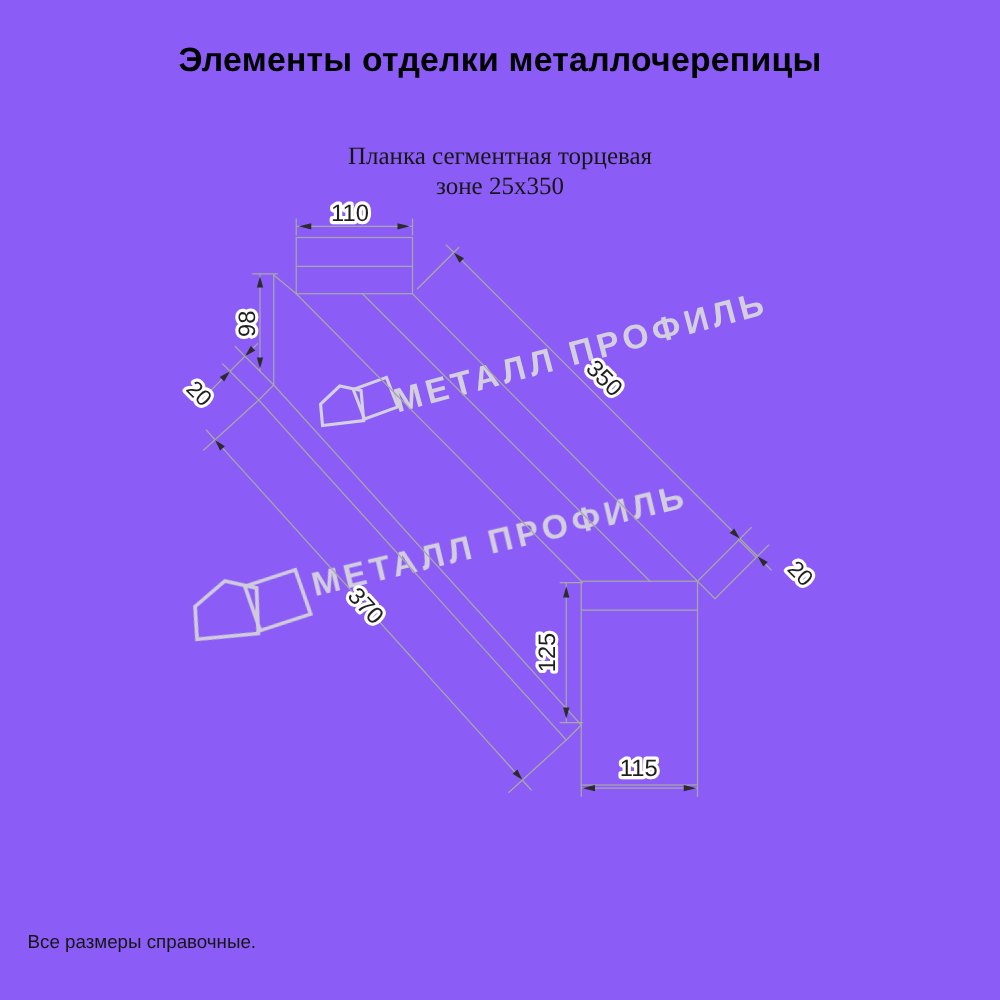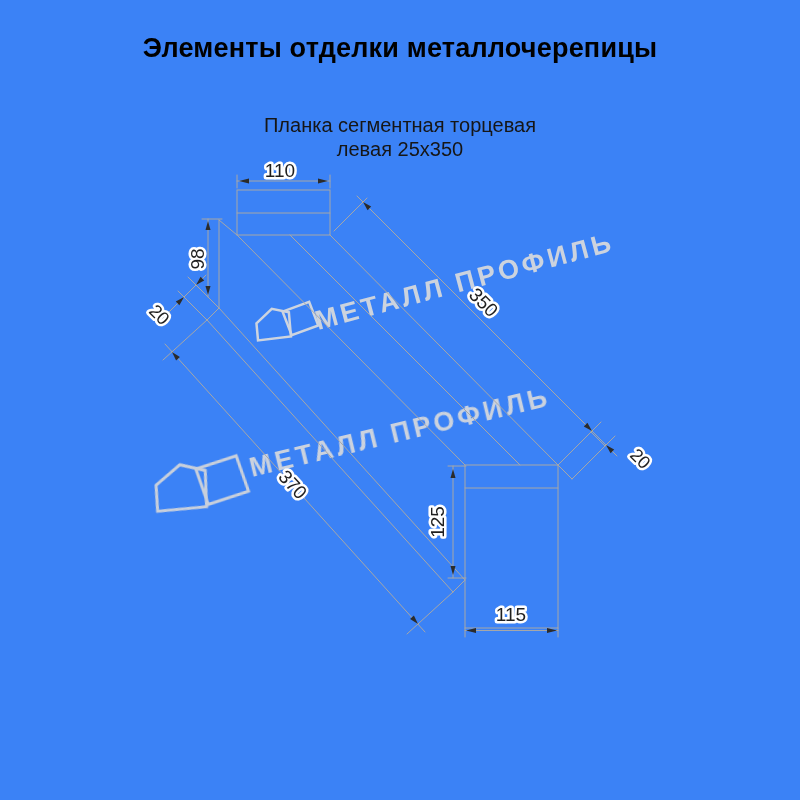--- a/index.html
+++ b/index.html
@@ -1,26 +1,26 @@
 <!DOCTYPE html>
 <html><head>
 <meta charset="utf-8">
 <style>
   html,body{margin:0;padding:0;background:#ffffff;}
   .canvas{
-    position:relative;width:800px;height:800px;background:#3b82f6;overflow:hidden;
+    position:relative;width:800px;height:800px;background:#8b5cf6;overflow:hidden;
     font-family:"Liberation Sans", sans-serif;
   }
   .title{
     position:absolute;top:33px;left:0;width:800px;text-align:center;
     font-size:27px;font-weight:bold;color:#000;letter-spacing:0.2px;
   }
   .subtitle{
     position:absolute;top:113px;left:0;width:800px;text-align:center;
-    font-size:20px;line-height:24px;color:#161616;
+    font-size:20px;line-height:24px;color:#161616;font-family:Liberation Serif, serif;
   }
   .footer{
     position:absolute;left:22px;top:742px;width:740px;
     font-size:15px;line-height:23px;color:#161616;text-align:left;
   }
   svg.drawing{position:absolute;left:0;top:0;}
   .dimtext{
     font-family:"Liberation Sans", sans-serif;
     font-size:19px;
     paint-order:stroke;stroke:#ffffff;stroke-width:5px;stroke-linejoin:round;
@@ -33,21 +33,21 @@
 </style>
 </head>
 <body>
 
 <div class="canvas">
 
   <div class="title">Элементы отделки металлочерепицы</div>
 
   <div class="subtitle">
     <div>Планка сегментная торцевая</div>
-    <div>левая 25x350</div>
+    <div>зоне 25x350</div>
   </div>
 
   <svg class="drawing" width="800" height="800" viewBox="0 0 800 800">
 
     <g opacity="0.9">
       <g transform="translate(252,312) rotate(-12)" fill="none" stroke="#dddddd" stroke-width="2.5">
         <path d="M2,12 L20,1 L36,8 L33,32 L0,29 Z"></path>
         <path d="M30,6 L58,2 L62,27 L34,31 Z"></path>
       </g>
       <text class="wm-text" x="0" y="0" transform="translate(318,330) rotate(-15)" font-size="27" fill="#dcdcdc">МЕТАЛЛ ПРОФИЛЬ</text>
@@ -139,15 +139,16 @@
       <text class="dimtext small" x="155" y="319" text-anchor="middle" transform="rotate(45 155 319)">20</text>
       <text class="dimtext" x="479" y="307" text-anchor="middle" transform="rotate(45 479 307)">350</text>
       <text class="dimtext small" x="636" y="463" text-anchor="middle" transform="rotate(45 636 463)">20</text>
       <text class="dimtext" x="288" y="489" text-anchor="middle" transform="rotate(47 288 489)">370</text>
       <text class="dimtext" x="444" y="522" text-anchor="middle" transform="rotate(-90 444 522)">125</text>
       <text class="dimtext" x="511" y="621" text-anchor="middle">115</text>
     </g>
   </svg>
 
   <div class="footer">
+    <div>Все размеры справочные.</div>
   </div>
 
 </div>
 
 </body></html>

